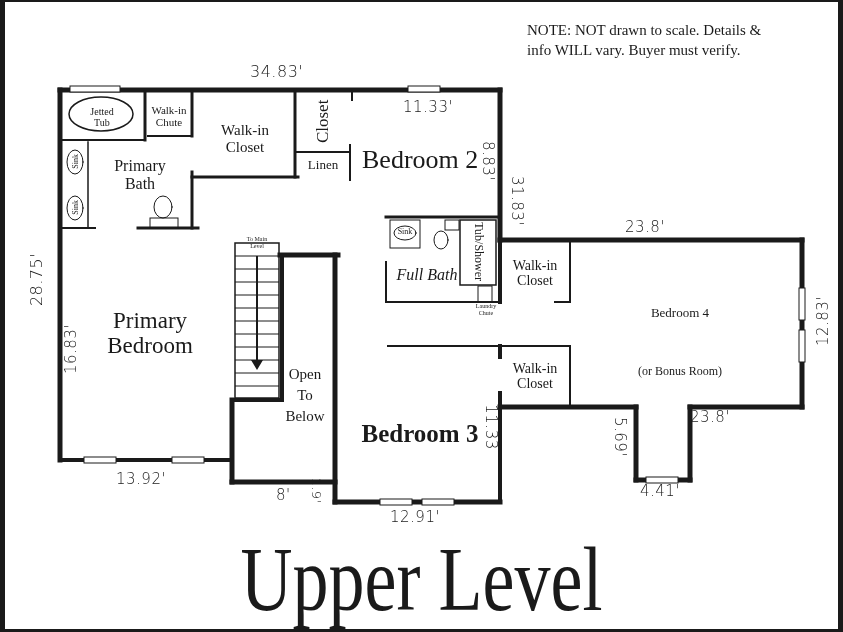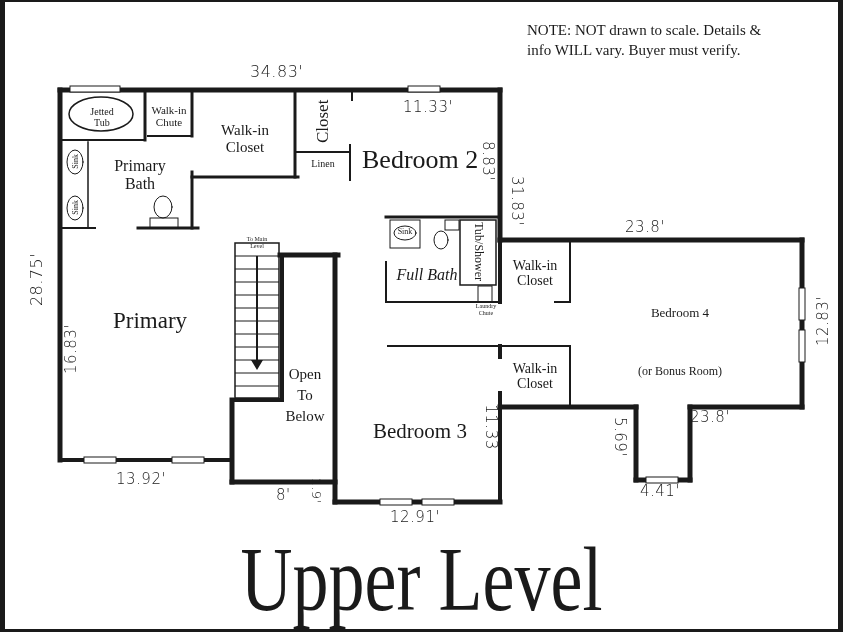--- a/index.html
+++ b/index.html
@@ -139,52 +139,53 @@
   <div>Walk-in</div>
     <div>Closet</div>
 </div>
 <div class="lbl" style="left:100px;top:157px;width:80px;font-size:16px;">
   <div>Primary</div>
     <div>Bath</div>
 </div>
 <div class="lbl rotm90" style="left:64px;top:157px;width:24px;font-size:8px;">Sink</div>
 <div class="lbl rotm90" style="left:64px;top:203px;width:24px;font-size:8px;">Sink</div>
 <div class="lbl rotm90" style="left:298px;top:112px;width:50px;font-size:17px;">Closet</div>
-<div class="lbl" style="left:298px;top:158px;width:50px;font-size:10px;">Linen</div>
+<div class="lbl" style="left:298px;top:158px;width:50px;font-size:13px;">Linen</div>
 <div class="lbl" style="left:362px;top:146px;width:110px;font-size:26px;">Bedroom 2</div>
 <div class="lbl" style="left:394px;top:228px;width:22px;font-size:8px;">Sink</div>
 <div class="lbl" style="left:392px;top:266px;width:70px;font-size:16px;font-style:italic;">Full Bath</div>
 <div class="lbl rot90" style="left:448px;top:245px;width:60px;font-size:12px;">Tub/Shower</div>
 <div class="lbl" style="left:466px;top:303px;width:40px;font-size:6px;">
   <div>Laundry</div>
     <div>Chute</div>
 </div>
 <div class="lbl" style="left:502px;top:258px;width:66px;font-size:14px;">
   <div>Walk-in</div>
     <div>Closet</div>
 </div>
 <div class="lbl" style="left:502px;top:361px;width:66px;font-size:14px;">
   <div>Walk-in</div>
     <div>Closet</div>
 </div>
 <div class="lbl" style="left:620px;top:306px;width:120px;font-size:13px;">Bedroom 4</div>
 <div class="lbl" style="left:620px;top:337px;width:120px;font-size:12px;margin-top:28px;">(or Bonus Room)</div>
 <div class="lbl" style="left:90px;top:308px;width:120px;font-size:23px;">
   <div>Primary</div>
+    <div>Bedroom</div>
 </div>
 <div class="lbl" style="left:235px;top:236px;width:44px;font-size:6px;">
   <div>To Main</div>
     <div>Level</div>
 </div>
 <div class="lbl" style="left:280px;top:364px;width:50px;font-size:15px;line-height:21px;">
   <div>Open</div>
     <div>To</div>
     <div>Below</div>
 </div>
-<div class="lbl" style="left:360px;top:420px;width:120px;font-size:21px;">Bedroom 3</div>
+<div class="lbl" style="left:360px;top:420px;width:120px;font-size:25px;font-weight:bold;">Bedroom 3</div>
 
 <div class="dim" style="left:250px;top:62px;font-size:16px;">34.83'</div>
 <div class="dim" style="left:403px;top:98px;">11.33'</div>
 <div class="dim rot90" style="left:468px;top:152px;">8.83'</div>
 <div class="dim rot90" style="left:492px;top:192px;">31.83'</div>
 <div class="dim" style="left:625px;top:218px;">23.8'</div>
 <div class="dim rotm90" style="left:798px;top:312px;">12.83'</div>
 <div class="dim" style="left:690px;top:408px;">23.8'</div>
 <div class="dim rot90" style="left:600px;top:428px;">5.69'</div>
 <div class="dim" style="left:640px;top:482px;">4.41'</div>

